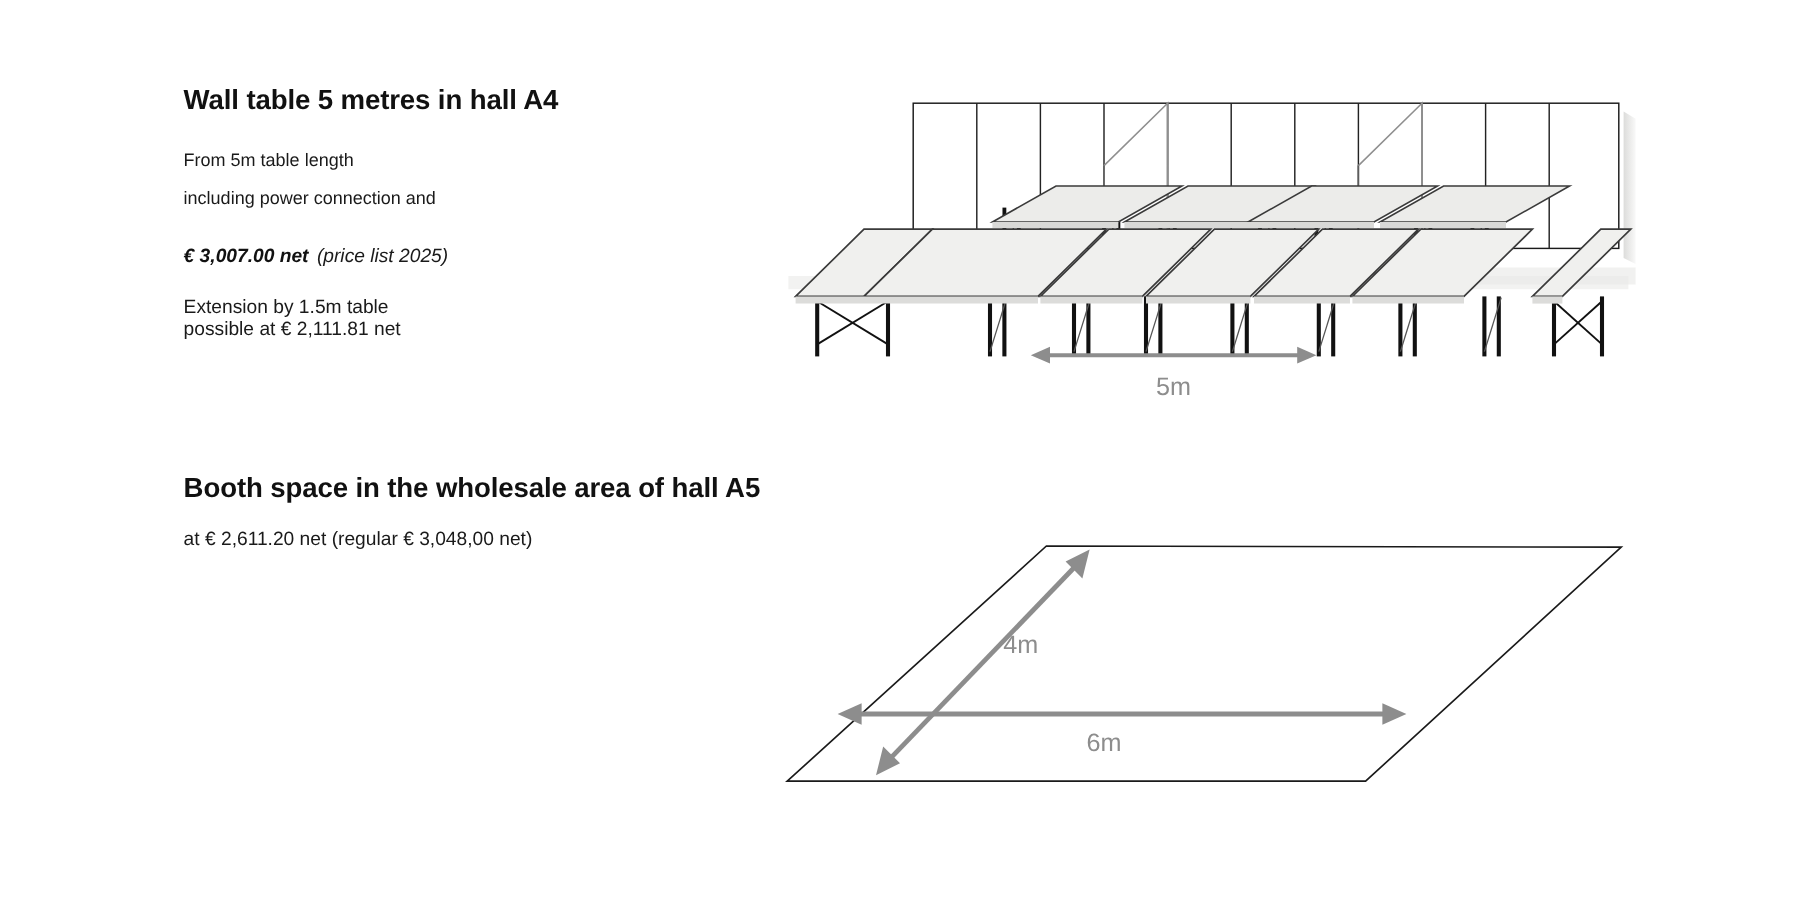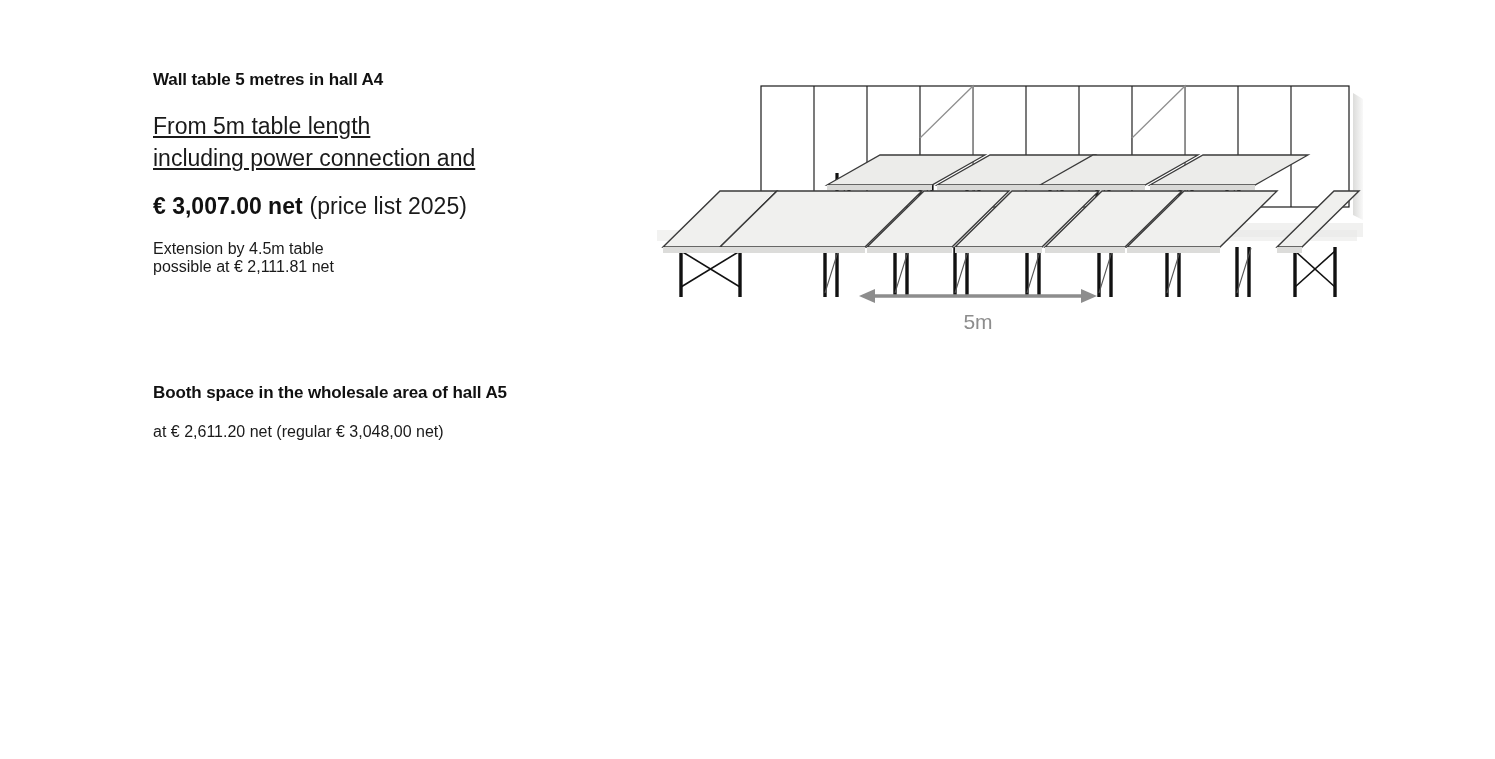--- a/index.html
+++ b/index.html
@@ -30,46 +30,46 @@
   }
   #section-walltable { top: 0; height: 380px; }
   #section-boothspace { top: 380px; height: 379px; }
 
   .text-col {
     position: absolute;
     left: 153px;
     width: 560px;
   }
   #walltable-text { top: 70px; }
-  #boothspace-text { top: 3px; }
+  #boothspace-text { top: 13px; }
 
   .section-title {
-    font-size: 17px;
+    font-size: 23px;
     font-weight: bold;
     letter-spacing: -0.1px;
     line-height: 1.2;
     margin: 0 0 20px 0;
     color: #111111;
   }
 
   .desc {
-    font-size: 23px;
+    font-size: 15px;
     line-height: 32px;
     margin: 0 0 18px 0;
     color: #1a1a1a;
     font-weight: 400;
-    text-decoration: underline;
   }
   .desc div { white-space: nowrap; }
 
   .price-line {
-    font-size: 23px;
+    font-size: 16px;
     line-height: 28px;
     margin: 0 0 20px 0;
     white-space: nowrap;
+    font-style: italic;
   }
   .price-amount {
     font-weight: bold;
     color: #111111;
   }
   .price-note {
     font-weight: 400;
     color: #1a1a1a;
   }
   .gap-wide { padding-left: 7px; }
@@ -108,21 +108,21 @@
         <div>From 5m table length</div>
         <div>including power connection and</div>
       </div>
 
       <p class="price-line">
         <span class="price-amount">€ 3,007.00 net</span><span class="price-note gap-wide">(price list 2025)</span>
       </p>
 
       <p class="extension">
         </p>
-        <div><span class="ul">Extension by 4.5m table</span></div>
+        <div><span class="ul">Extension by 1.5m table</span></div>
         <div><span class="ul">possible at € 2,111.81 net</span></div>
       <p></p>
     </div>
 
     <div class="figure" id="walltable-figure">
       <svg width="740" height="290" viewBox="0 0 740 290" aria-hidden="true">
         <defs>
           <linearGradient id="shadowFade" x1="0" y1="0" x2="1" y2="0">
             <stop offset="0" stop-color="#d6d6d4" stop-opacity="0.85"></stop>
             <stop offset="1" stop-color="#d6d6d4" stop-opacity="0.15"></stop>
@@ -291,15 +291,35 @@
       <h2 class="section-title">Booth space in the wholesale area of hall A5</h2>
 
 
 
       <p class="extension">
         </p>
         <div><span class="ul">at € 2,611.20 net (regular € 3,048,00 net)</span></div>
       <p></p>
     </div>
 
+    <div class="figure" id="boothspace-figure">
+      <svg width="760" height="260" viewBox="0 0 760 260" aria-hidden="true">
+
+        <polygon points="242,35 721,36 508,231 26,231" fill="#ffffff" stroke="#1a1a1a" stroke-width="1.4"></polygon>
+
+        <g>
+          <line x1="110" y1="214" x2="268" y2="50" stroke="#8d8d8d" stroke-width="4"></line>
+          <polygon points="278,38 258,48 272,62" fill="#8d8d8d"></polygon>
+          <polygon points="100,226 120,216 106,202" fill="#8d8d8d"></polygon>
+          <text class="dim-label" x="206" y="124">4m</text>
+        </g>
+
+        <g>
+          <line x1="80" y1="175" x2="528" y2="175" stroke="#8d8d8d" stroke-width="4"></line>
+          <polygon points="68,175 88,166 88,184" fill="#8d8d8d"></polygon>
+          <polygon points="542,175 522,166 522,184" fill="#8d8d8d"></polygon>
+          <text class="dim-label" x="290" y="206" text-anchor="middle">6m</text>
+        </g>
+      </svg>
+    </div>
   </section>
 
 </div>
 
 </body></html>

